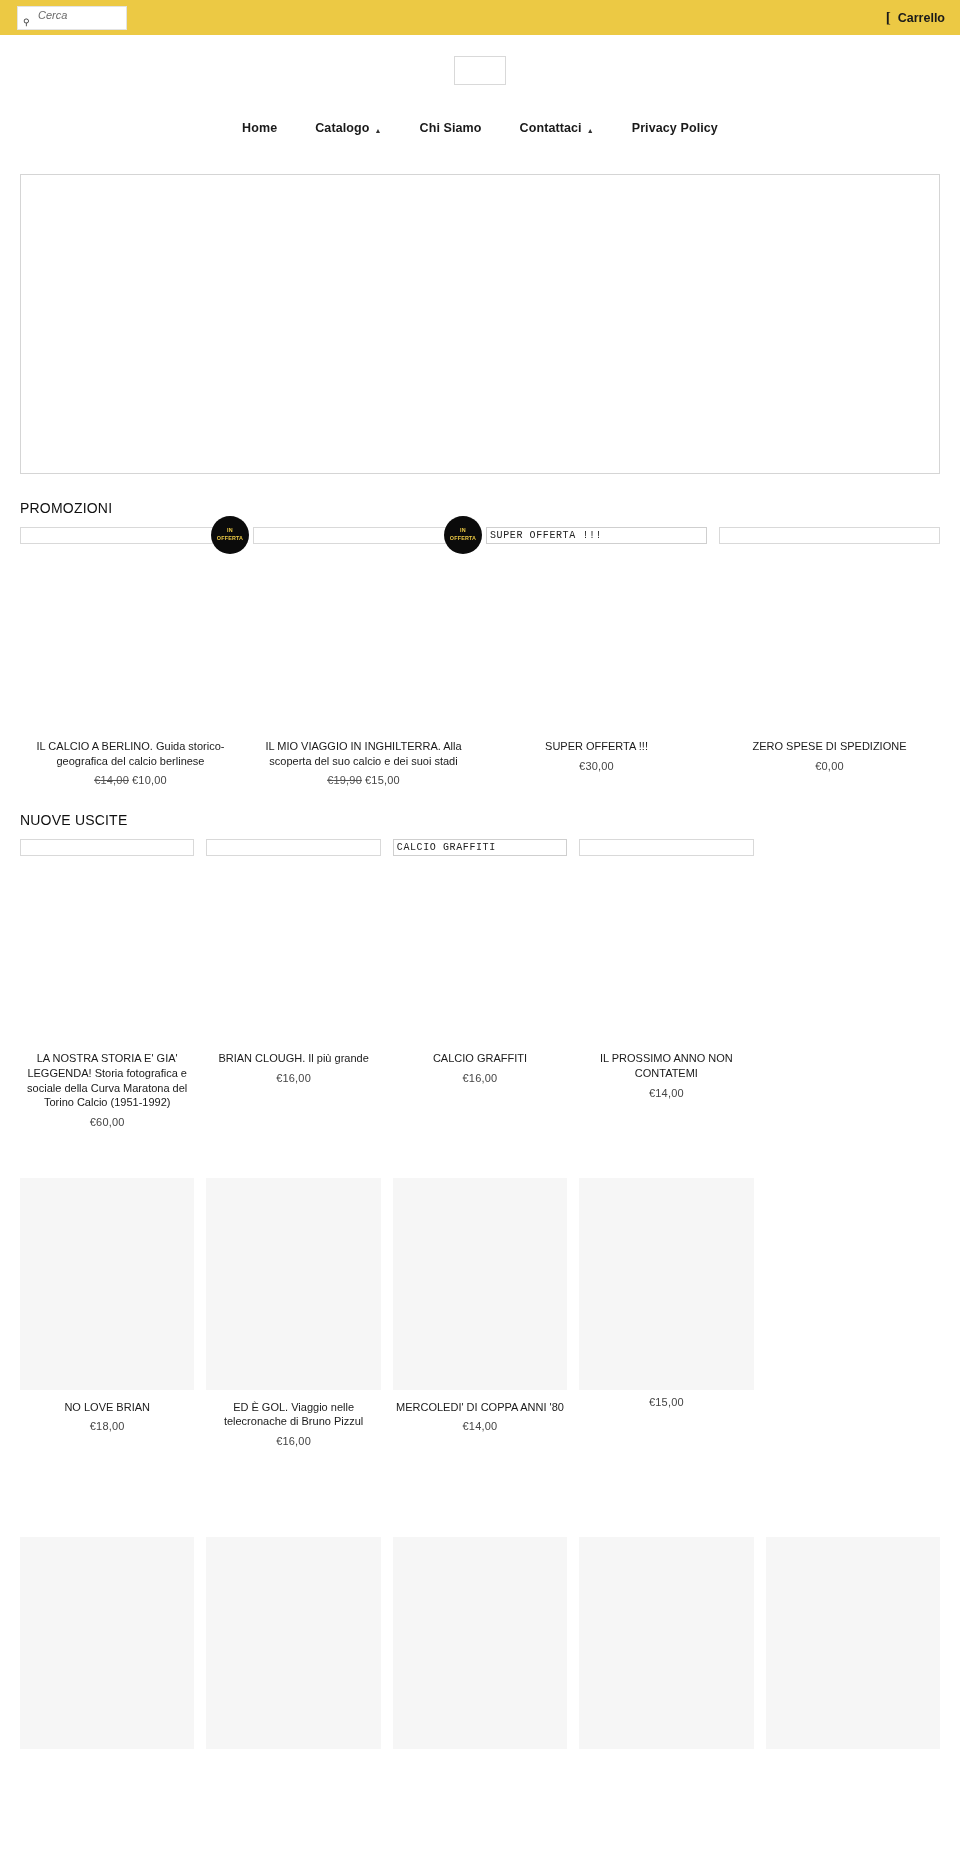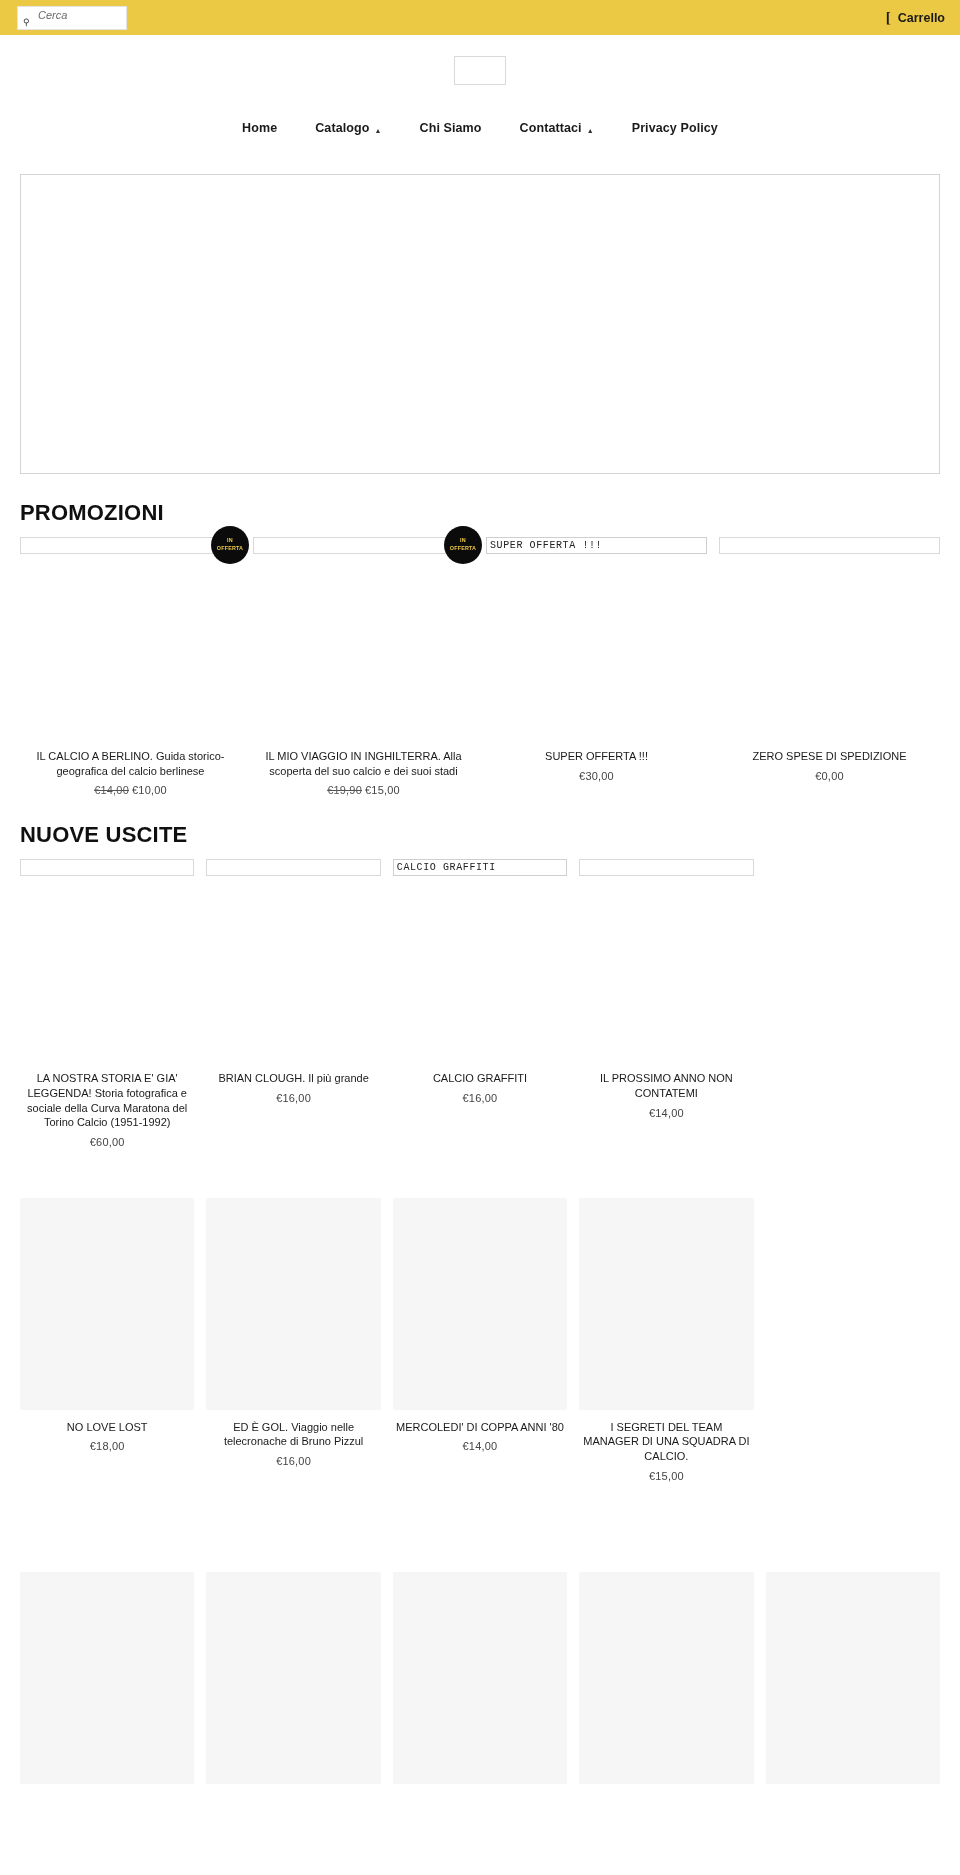--- a/index.html
+++ b/index.html
@@ -111,22 +111,22 @@
   
   .hero {
     margin: 24px 20px 0 20px;
     height: 300px;
     border: 1px solid #d5d5d5;
     background: #fff;
   }
 
   
   .section-title {
-    font-size: 22px;
-    font-weight: 700;
+    font-size: 14px;
+    font-weight: 400;
     letter-spacing: .2px;
     padding: 0 0 0 20px;
     margin-top: 26px;
     color: #101010;
   }
 
   
   .grid {
     display: flex;
     padding: 0 14px;
@@ -344,42 +344,41 @@
         <div class="thumb-spacer"></div>
         <div class="p-title">IL PROSSIMO ANNO NON CONTATEMI</div>
         <div class="p-price"><span>€14,00</span></div>
       </div>
     </div>
     <div class="grid grid-5 bottom-grid">
       <div class="card">
         <div class="thumb">
           <div class="img-skel"></div>
         </div>
-        <div class="p-title">NO LOVE LOST</div>
+        <div class="p-title">NO LOVE BRIAN</div>
         <div class="p-price"><span>€18,00</span></div>
       </div>
       <div class="card">
         <div class="thumb">
           <div class="img-skel"></div>
         </div>
         <div class="p-title">ED È GOL. Viaggio nelle telecronache di Bruno Pizzul</div>
         <div class="p-price"><span>€16,00</span></div>
       </div>
       <div class="card">
         <div class="thumb">
           <div class="img-skel"></div>
         </div>
         <div class="p-title">MERCOLEDI' DI COPPA ANNI '80</div>
         <div class="p-price"><span>€14,00</span></div>
       </div>
       <div class="card">
         <div class="thumb">
           <div class="img-skel"></div>
         </div>
-        <div class="p-title">I SEGRETI DEL TEAM MANAGER DI UNA SQUADRA DI CALCIO.</div>
         <div class="p-price"><span>€15,00</span></div>
       </div>
     </div>
     <div class="grid grid-5 bottom-grid">
       <div class="card">
         <div class="thumb">
           <div class="img-skel"></div>
         </div>
       </div>
       <div class="card">

